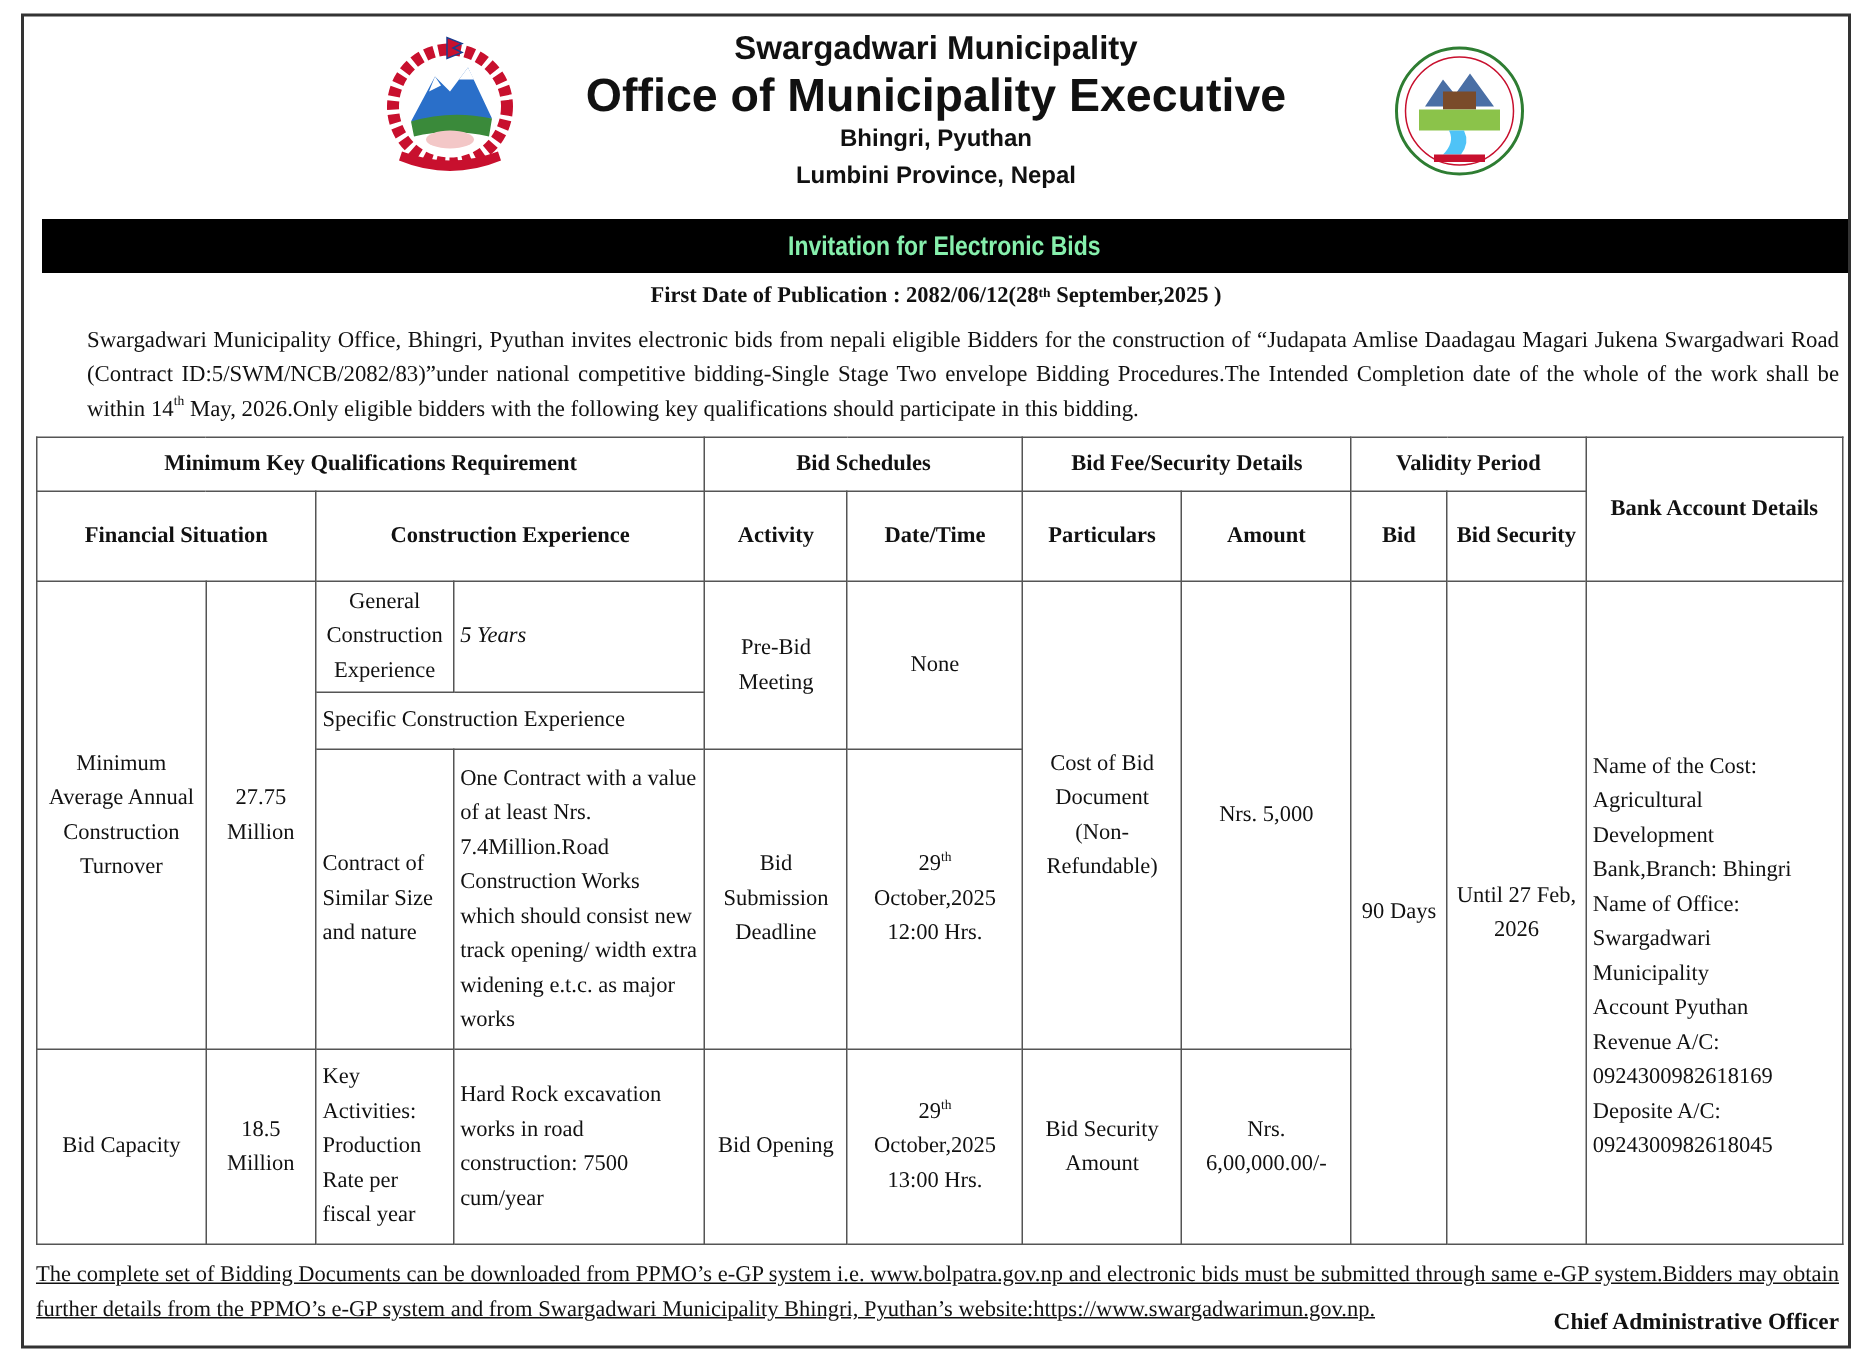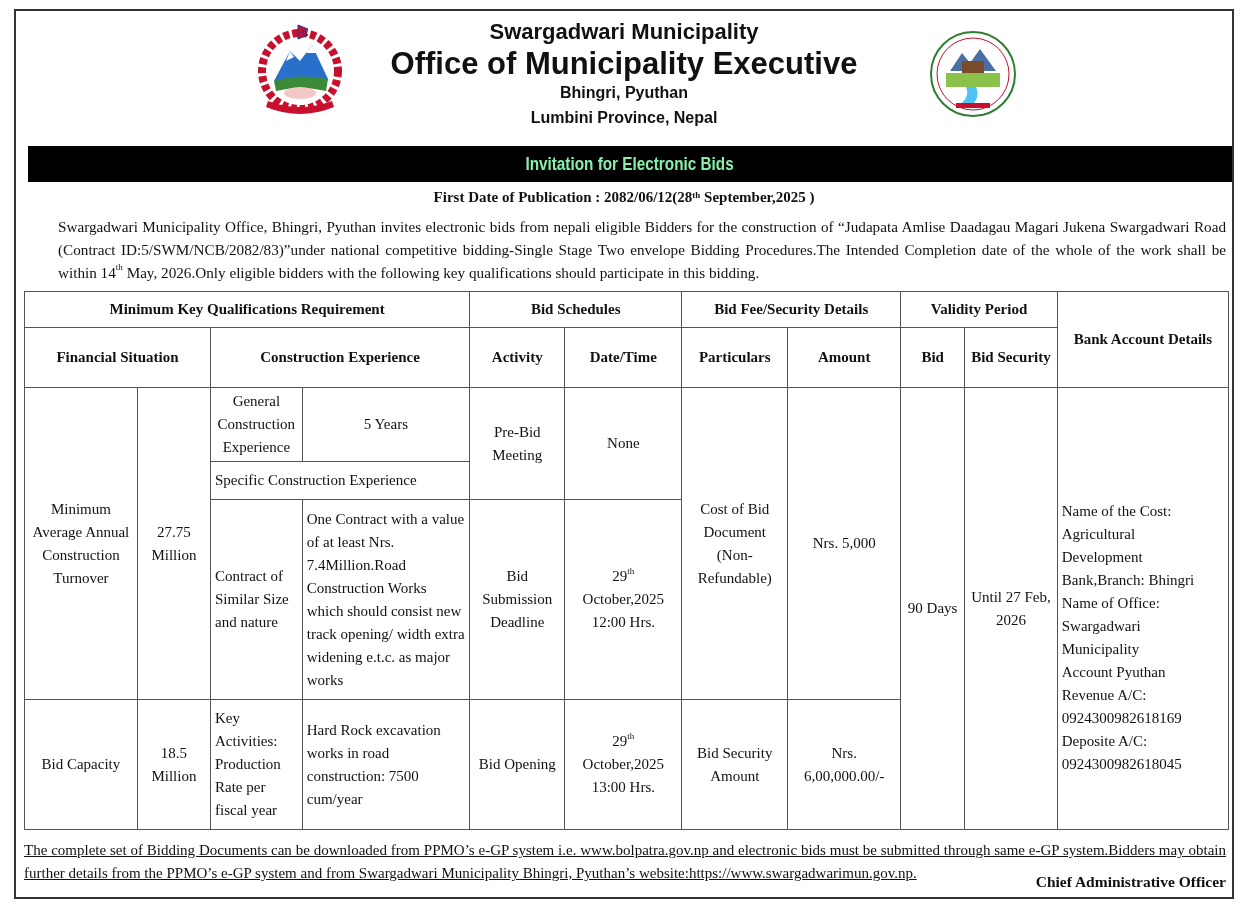--- a/index.html
+++ b/index.html
@@ -92,21 +92,21 @@
       <th>Date/Time</th>
       <th>Particulars</th>
       <th>Amount</th>
       <th>Bid</th>
       <th>Bid Security</th>
     </tr>
     <tr style="height:60px">
       <td rowspan="3">Minimum Average Annual Construction Turnover</td>
       <td rowspan="3">27.75 Million</td>
       <td>General Construction Experience</td>
-      <td style="text-align:center;">5 Years</td>
+      <td style="text-align:left;font-style:italic;">5 Years</td>
       <td rowspan="2">Pre-Bid Meeting</td>
       <td rowspan="2">None</td>
       <td rowspan="3">Cost of Bid Document (Non-Refundable)</td>
       <td rowspan="3">Nrs. 5,000</td>
       <td rowspan="4">90 Days</td>
       <td rowspan="4">Until 27 Feb, 2026</td>
       <td rowspan="4" class="left" style="padding-top:60px;">
         <div>Name of the Cost:</div>
         <div>Agricultural</div>
         <div>Development</div>

